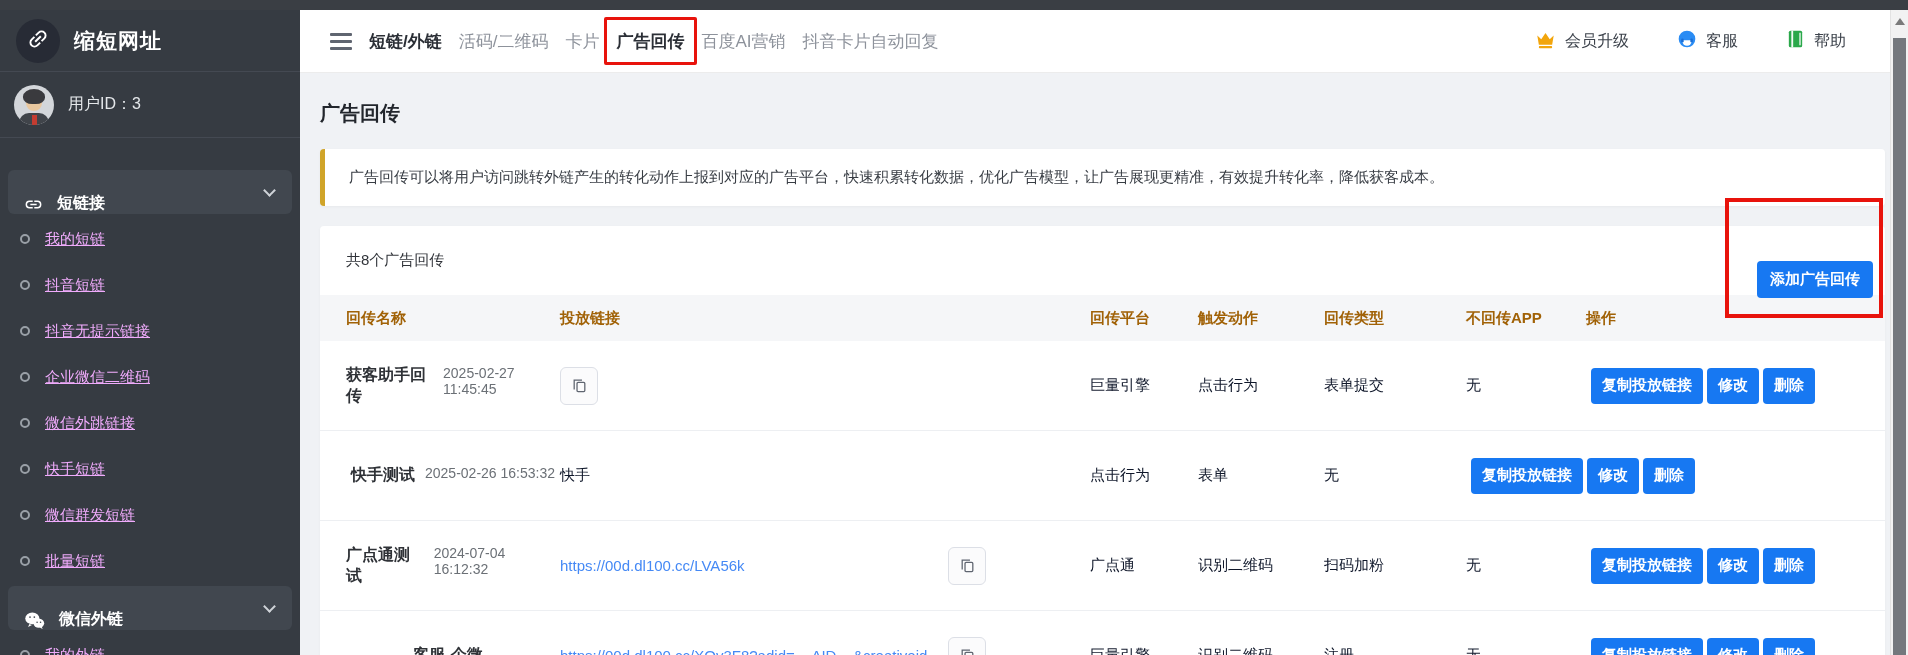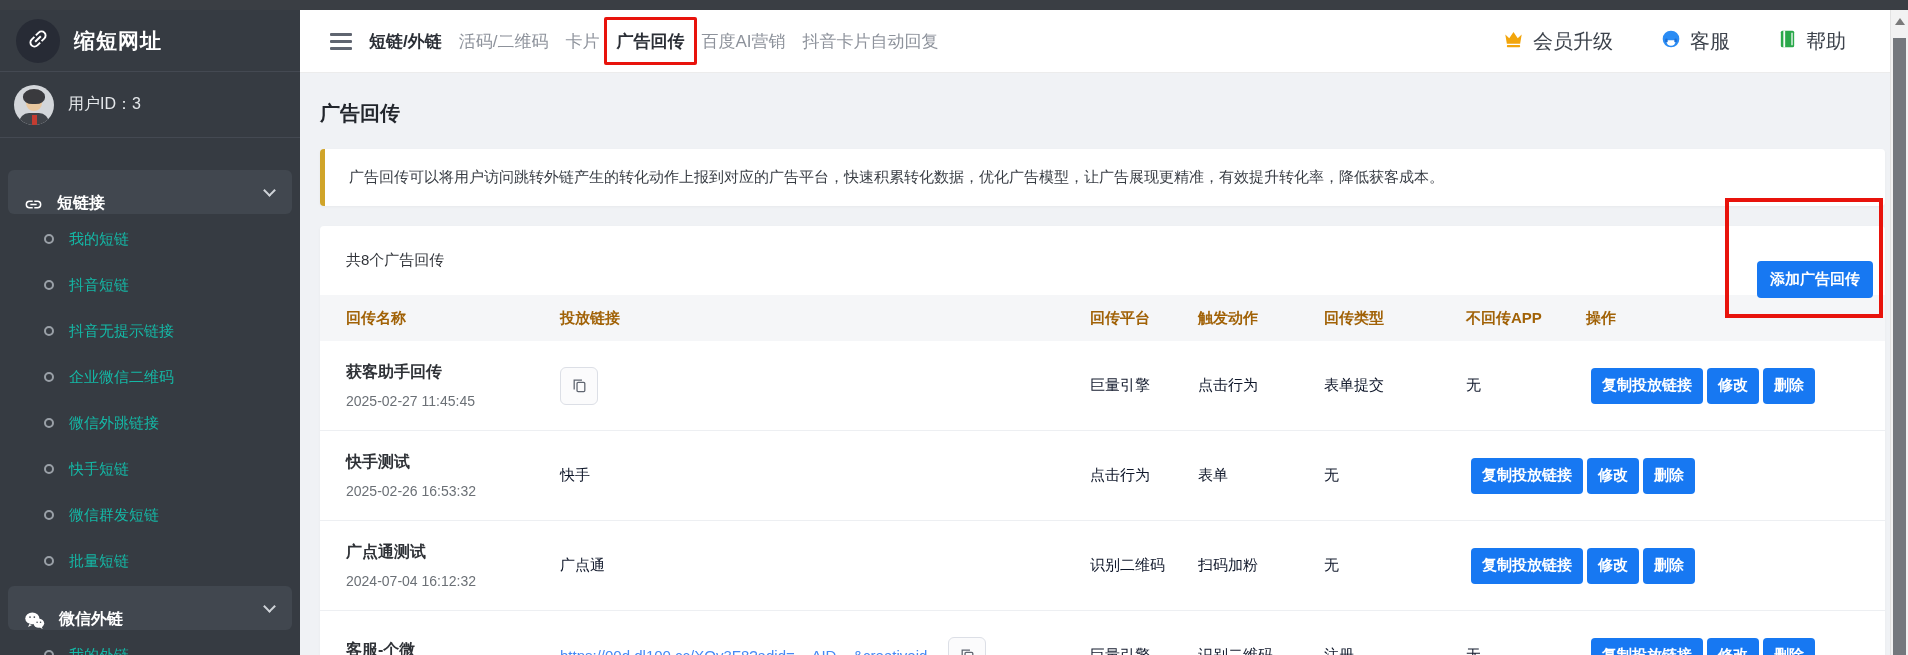--- a/index.html
+++ b/index.html
@@ -19,52 +19,52 @@
   .avatar { position:relative; width:40px; height:40px; border-radius:50%; background:#d3d6da; overflow:hidden; flex:0 0 auto; }
   .avatar .hair { position:absolute; top:4px; left:9px; width:22px; height:15px; border-radius:50% 50% 42% 42%; background:#3a3a3e; }
   .avatar .face { position:absolute; top:10px; left:12px; width:16px; height:16px; border-radius:50%; background:#e9c79e; }
   .avatar .suit { position:absolute; bottom:-2px; left:5px; width:30px; height:14px; border-radius:10px 10px 0 0; background:#40444a; }
   .avatar .tie { position:absolute; bottom:0; left:17.5px; width:5px; height:10px; background:#c43c31; }
   .user-label { margin-left:14px; font-size:16px; color:#e4e7ea; }
   .menu { padding-top:30px; }
   .menu-group { position:relative; margin:2px 8px 2px 8px; height:44px; border-radius:6px; background:#41474f; display:flex; align-items:flex-end; padding:0 16px; color:#fff; font-weight:bold; font-size:16px; }
   .menu-group .g-icon { margin-right:14px; display:flex; }
   .chevron { position:absolute; right:18px; top:16px; width:9px; height:9px; border-left:2px solid #cfd3d8; border-bottom:2px solid #cfd3d8; transform:rotate(-45deg); }
-  .menu-item { height:46px; display:flex; align-items:center; padding-left:44px; font-size:15px; color:#14b8a6; cursor:pointer; }
+  .menu-item { height:46px; display:flex; align-items:center; padding-left:20px; font-size:15px; color:#f0abfc; cursor:pointer;text-decoration:underline; }
   .menu-item .dot { width:10px; height:10px; border:2px solid #9aa0a7; border-radius:50%; margin-right:15px; flex:0 0 auto; }
 
   
   .main { position:absolute; left:300px; top:10px; right:18px; bottom:0; }
   .navbar { height:63px; background:#fff; display:flex; align-items:center; justify-content:space-between; padding:0 44px 0 30px; border-bottom:1px solid #ececec; }
   .nav-left { display:flex; align-items:center; gap:17px; }
   .hamburger { width:22px; display:flex; flex-direction:column; gap:4px; cursor:pointer; }
   .hamburger i { display:block; height:3px; background:#5f6570; border-radius:1px; }
   .tab { font-size:17px; color:#8d929b; cursor:pointer; white-space:nowrap; }
   .tab.active { color:#2b2f36; font-weight:bold; }
   .tab.annotated { position:relative; }
   .anno-tab { position:absolute; top:-13px; bottom:-12px; left:-12px; right:-13px; border:3px solid #e8130c; border-radius:2px; }
   .nav-right { display:flex; align-items:center; gap:48px; }
-  .nav-link { display:flex; align-items:center; gap:9px; font-size:20px; color:#3d434c; cursor:pointer; white-space:nowrap; }
+  .nav-link { display:flex; align-items:center; gap:9px; font-size:16px; color:#3d434c; cursor:pointer; white-space:nowrap; }
 
   .content { padding:0 5px 0 20px; }
   .page-title { margin:27px 0 22px 0; font-size:20px; font-weight:bold; color:#22262c; }
   .banner { background:#fff; border-left:5px solid #d0a429; border-radius:4px; height:57px; display:flex; align-items:center; padding:0 24px; font-size:15px; color:#383d44; box-shadow:0 1px 3px rgba(0,0,0,.04); }
 
   .card { background:#fff; border-radius:4px 4px 0 0; margin-top:20px; min-height:480px; box-shadow:0 1px 3px rgba(0,0,0,.04); }
   .card-top { height:69px; display:flex; align-items:center; justify-content:space-between; padding:0 12px 0 26px; }
   .count { font-size:15px; color:#303339; }
   .add-wrap { position:relative; }
   .add-btn { background:#1778f2; color:#fff; border:none; border-radius:4px; height:37px; padding:0 13px; font-size:15px; font-weight:bold; cursor:pointer;margin-top:37px; }
   .anno-add { position:absolute; top:-26px; bottom:-20px; left:-32px; right:-10px; border:4px solid #e8130c; }
 
   .tgrid { display:grid; grid-template-columns:240px 530px 108px 126px 142px 120px 1fr; align-items:center; }
   .thead { height:46px; background:#f5f6f8; font-size:15px; font-weight:bold; color:#a16207; }
   .thead > div:first-child, .trow > .cell-name { padding-left:26px; }
   .trow { height:90px; border-bottom:1px solid #edeff2; }
-  .cell-name { display:flex; flex-direction:column; justify-content:center; gap:10px; }
+  .cell-name { display:flex; flex-direction:row; justify-content:center; gap:10px; }
   .row-name { font-size:16px; font-weight:600; color:#2f3237; }
   .row-date { font-size:14px; color:#6b7076; }
   .cell-link { display:flex; align-items:center; }
   .link { width:388px; font-size:15px; color:#4589f5; cursor:pointer; word-break:break-all; }
   .copy-btn { width:38px; height:38px; border:1px solid #dcdfe6; border-radius:6px; background:#fbfbfc; display:flex; align-items:center; justify-content:center; cursor:pointer; flex:0 0 auto; }
   .cell-plain { font-size:15px; color:#0f172a; }
   .cell-actions { display:flex; gap:4px; padding-left:5px; }
   .btn { background:#1778f2; color:#ffffff; font-size:15px; font-weight:bold; border:none; border-radius:4px; height:36px; padding:0 11px; cursor:pointer; white-space:nowrap; }
 
   
@@ -271,20 +271,29 @@
             <button class="btn">修改</button>
             <button class="btn">删除</button>
           </div>
         </div>
 
         <div class="tgrid trow">
           <div class="cell-name">
             <span class="row-name">广点通测试</span>
             <span class="row-date">2024-07-04 16:12:32</span>
           </div>
+          <div class="cell-link">
+            <span class="link">https://00d.dl100.cc/LVA56k</span>
+            <button class="copy-btn">
+                <svg width="17" height="17" viewBox="0 0 24 24" fill="none" stroke="#5f6570" stroke-width="1.8">
+                  <rect x="8.5" y="7.5" width="11" height="13" rx="1.5"></rect>
+                  <path d="M15.5 4.5h-11v13"></path>
+                </svg>
+              </button>
+          </div>
           <div class="cell-plain">广点通</div>
           <div class="cell-plain">识别二维码</div>
           <div class="cell-plain">扫码加粉</div>
           <div class="cell-plain">无</div>
           <div class="cell-actions">
             <button class="btn">复制投放链接</button>
             <button class="btn">修改</button>
             <button class="btn">删除</button>
           </div>
         </div>

